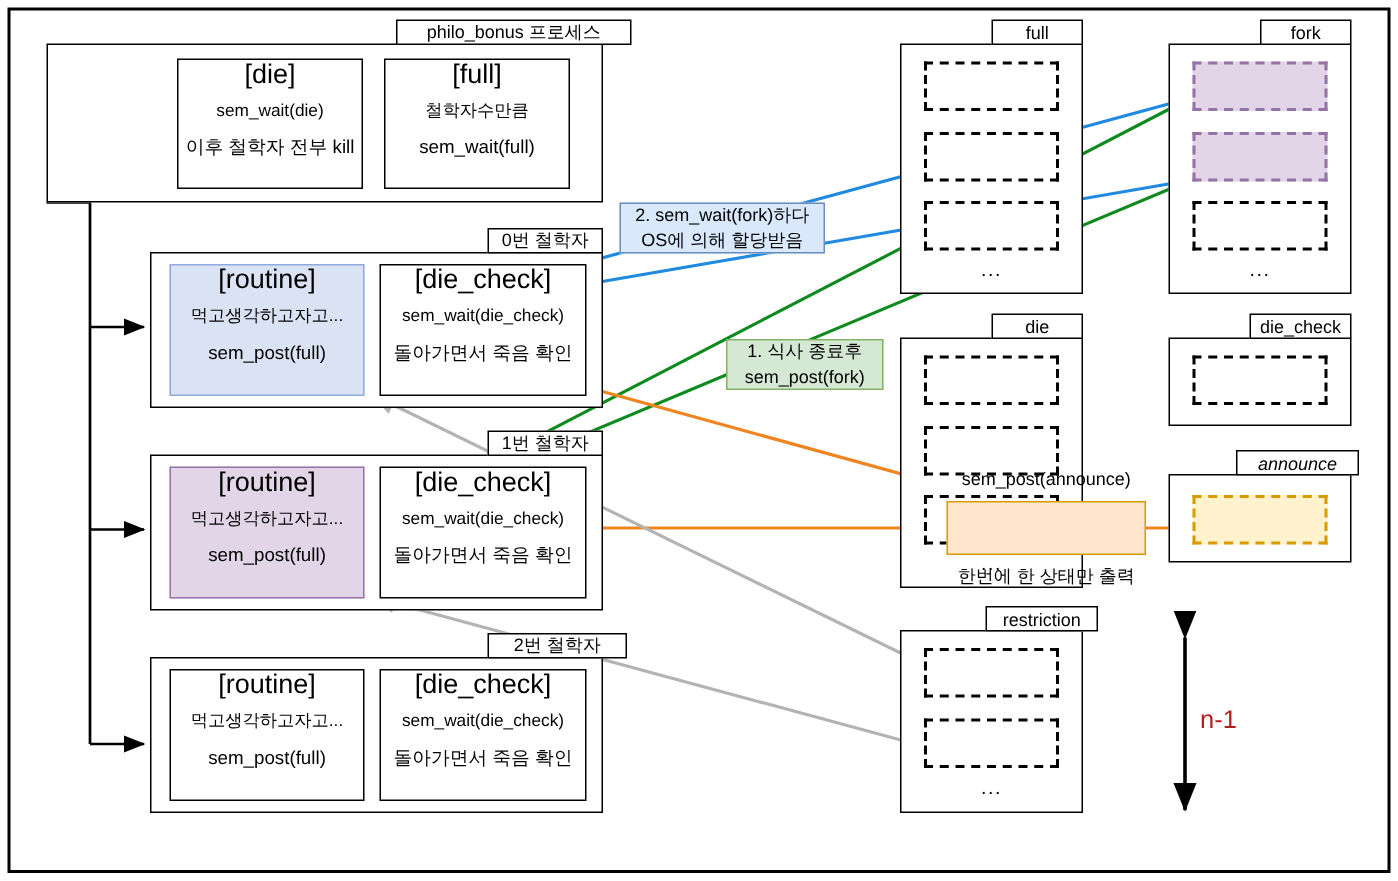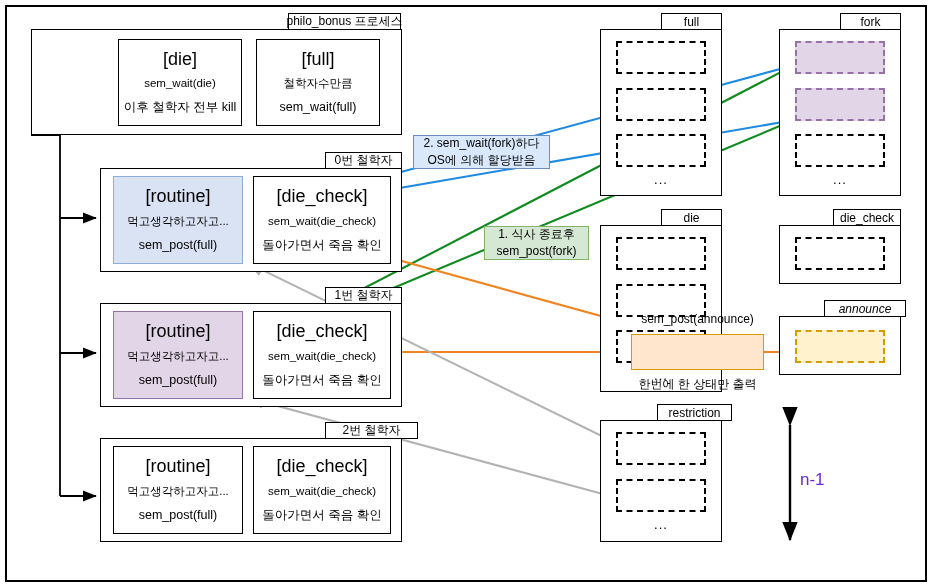--- a/index.html
+++ b/index.html
@@ -18,37 +18,37 @@
        padding:0 5px;white-space:nowrap;z-index:6;}
 
   .dashed{position:absolute;box-sizing:border-box;border:2px dashed #000;background:transparent;}
   .dashed.purple{border-color:#9673a6;background:#e1d5e7;}
   .dashed.orange{border-color:#d79b00;background:#fff2cc;}
 
   .dots{position:absolute;font-size:13px;color:#000;text-align:center;letter-spacing:1px;}
 
   
   .cell{position:absolute;box-sizing:border-box;border:1.6px solid #000;background:#fff;
-        display:flex;flex-direction:column;align-items:center;justify-content:center;text-align:center;}
+        display:flex;flex-direction:column;align-items:center;justify-content:flex-start;text-align:center;}
   .cell.blue{background:#dae3f3;border-color:#8faadc;}
   .cell.purpleFill{background:#e1d5e7;border-color:#9673a6;}
   .cell .t1{font-size:18px;color:#000;line-height:1.1;margin-bottom:7px;}
   .cell .t2{font-size:11.5px;color:#000;line-height:1.3;margin-bottom:9px;}
   .cell .t3{font-size:12.5px;color:#000;line-height:1.2;}
 
   
   .note{position:absolute;box-sizing:border-box;display:flex;flex-direction:column;
         align-items:center;justify-content:center;text-align:center;font-size:12px;
         line-height:1.45;color:#000;z-index:7;}
   .note.blue{background:#dae8fc;border:1.4px solid #6c8ebf;}
   .note.green{background:#d5e8d4;border:1.4px solid #82b366;}
   .note.orange{background:#ffe6cc;border:1.4px solid #d79b00;}
   .note.gray{background:#e6e6e6;border:1.4px solid #666666;}
 
-  .nlabel{position:absolute;font-size:17px;color:#6d28d9;}
+  .nlabel{position:absolute;font-size:17px;color:#b91c1c;}
 </style>
 </head>
 <body>
 
 <div id="canvas">
 
   <div class="outer-frame" style="left:5px;top:5px;width:922px;height:577px;"></div>
 
   <svg id="edges" viewBox="0 0 932 587">
     <defs>
@@ -98,21 +98,21 @@
     <g stroke="#b3b3b3" stroke-width="2.1" fill="none">
       <path d="M614,442 L248,263" marker-end="url(#ah-gray)"></path>
       <path d="M614,497 L248,398" marker-end="url(#ah-gray)"></path>
     </g>
 
     <g stroke="#000" stroke-width="2.4" fill="none">
       <path d="M790,425 L790,540" marker-end="url(#ah-black)" marker-start="url(#ah-black-start)"></path>
     </g>
   </svg>
 
-  <div class="tab" style="left:288px;top:13px;width:113px;height:17px;">philo_bonus 프로세스</div>
+  <div class="tab" style="left:264px;top:13px;width:157px;height:17px;">philo_bonus 프로세스</div>
   <div class="box" style="left:31px;top:29px;width:371px;height:106px;"></div>
 
   <div class="cell" style="left:118px;top:39px;width:124px;height:87px;">
     <div class="t1">[die]</div>
     <div class="t2">sem_wait(die)</div>
     <div class="t3">이후 철학자 전부 kill</div>
   </div>
 
   <div class="cell" style="left:256px;top:39px;width:124px;height:87px;">
     <div class="t1">[full]</div>

